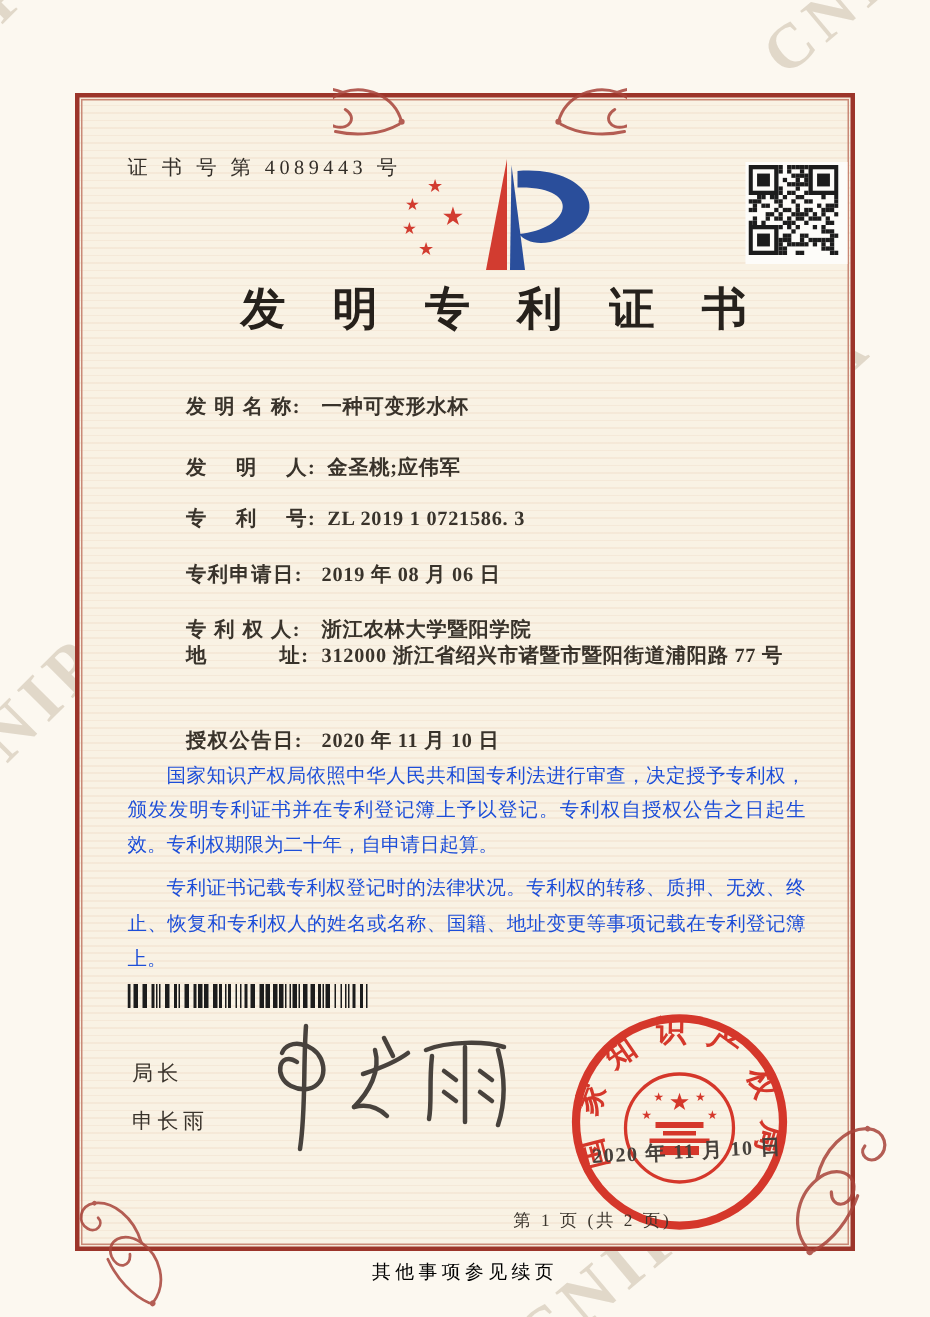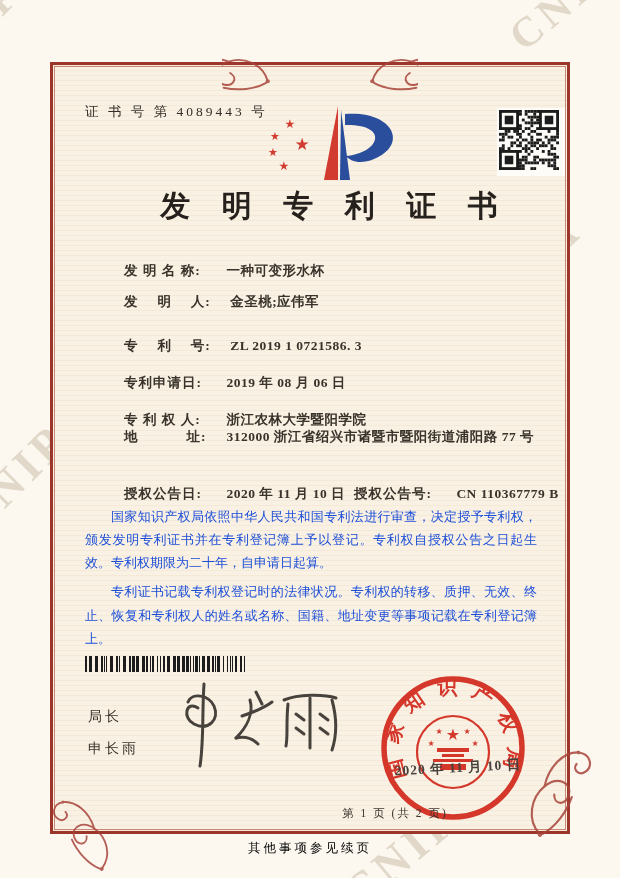--- a/index.html
+++ b/index.html
@@ -36,21 +36,21 @@
   
   .logo{position:absolute;left:250px;top:102px;width:170px;height:82px;}
   
   .qr{position:absolute;left:497px;top:108px;width:64px;height:64px;background:#fdfcf9;padding:2px;}
   .title{
     position:absolute;left:50px;top:186px;width:570px;text-align:center;
     font-size:30px;font-weight:bold;letter-spacing:12px;color:#26211c;
   }
   .field-row{position:absolute;left:85px;width:455px;font-size:13.5px;font-weight:600;color:#39332b;white-space:nowrap;}
   .field-row .lbl{display:inline-block;min-width:83px;letter-spacing:1px;margin-left:39px;}
-  .field-row .val{margin-left:16px;letter-spacing:.5px;}
+  .field-row .val{margin-left:4px;letter-spacing:.5px;}
   .pair2{position:absolute;left:230px;top:0;}
   .paras{position:absolute;left:85px;top:505px;width:452px;font-size:13px;line-height:1.78;color:#1d4ed8;text-align:justify;}
   .paras p{margin:0 0 6px 0;text-indent:2em;}
   .barcode{position:absolute;left:85px;top:656px;width:160px;height:16px;}
   .sig-labels{position:absolute;left:88px;top:701px;font-size:14px;letter-spacing:3px;color:#3a332b;line-height:2.25;}
   .sig-svg{position:absolute;left:172px;top:678px;width:180px;height:95px;}
   .seal{position:absolute;left:377px;top:672px;width:152px;height:152px;opacity:.92;}
   .seal-date{
     position:absolute;left:383px;top:759px;width:150px;text-align:center;
     font-size:13.5px;font-weight:bold;letter-spacing:1px;color:#46413c;
@@ -267,21 +267,21 @@
         <rect x="6" y="48" width="9" height="9" fill="#1c1c1c"></rect>
       </svg>
   </div>
 
   <div class="title">发 明 专 利 证 书</div>
 
   <div class="field-row" style="top:262px">
     <span class="lbl">发 明 名 称:</span>
     <span class="val">一种可变形水杯</span>
   </div>
-  <div class="field-row" style="top:293px">
+  <div class="field-row" style="top:303px">
     <span class="lbl">发　 明　 人:</span>
     <span class="val">金圣桃;应伟军</span>
   </div>
   <div class="field-row" style="top:337px">
     <span class="lbl">专　 利　 号:</span>
     <span class="val">ZL 2019 1 0721586. 3</span>
   </div>
   <div class="field-row" style="top:374px">
     <span class="lbl">专利申请日:</span>
     <span class="val">2019 年 08 月 06 日</span>
@@ -291,24 +291,20 @@
     <span class="val">浙江农林大学暨阳学院</span>
   </div>
   <div class="field-row" style="top:428px">
     <span class="lbl">地　　　 址:</span>
     <span class="val">312000 浙江省绍兴市诸暨市暨阳街道浦阳路 77 号</span>
   </div>
   <div class="field-row" style="top:485px">
     <span>
       <span class="lbl">授权公告日:</span>
       <span class="val">2020 年 11 月 10 日</span>
-    </span>
-    <span class="pair2">
-      <span class="lbl">授权公告号:</span>
-      <span class="val">CN 110367779 B</span>
     </span>
   </div>
 
   <div class="paras">
     <p>国家知识产权局依照中华人民共和国专利法进行审查，决定授予专利权，颁发发明专利证书并在专利登记簿上予以登记。专利权自授权公告之日起生效。专利权期限为二十年，自申请日起算。</p>
     <p>专利证书记载专利权登记时的法律状况。专利权的转移、质押、无效、终止、恢复和专利权人的姓名或名称、国籍、地址变更等事项记载在专利登记簿上。</p>
   </div>
 
   <svg class="barcode" id="barcode-svg" viewBox="0 0 160 16" preserveAspectRatio="none">
       <rect x="0" y="0" width="2" height="16" fill="#1c1c1c"></rect>

